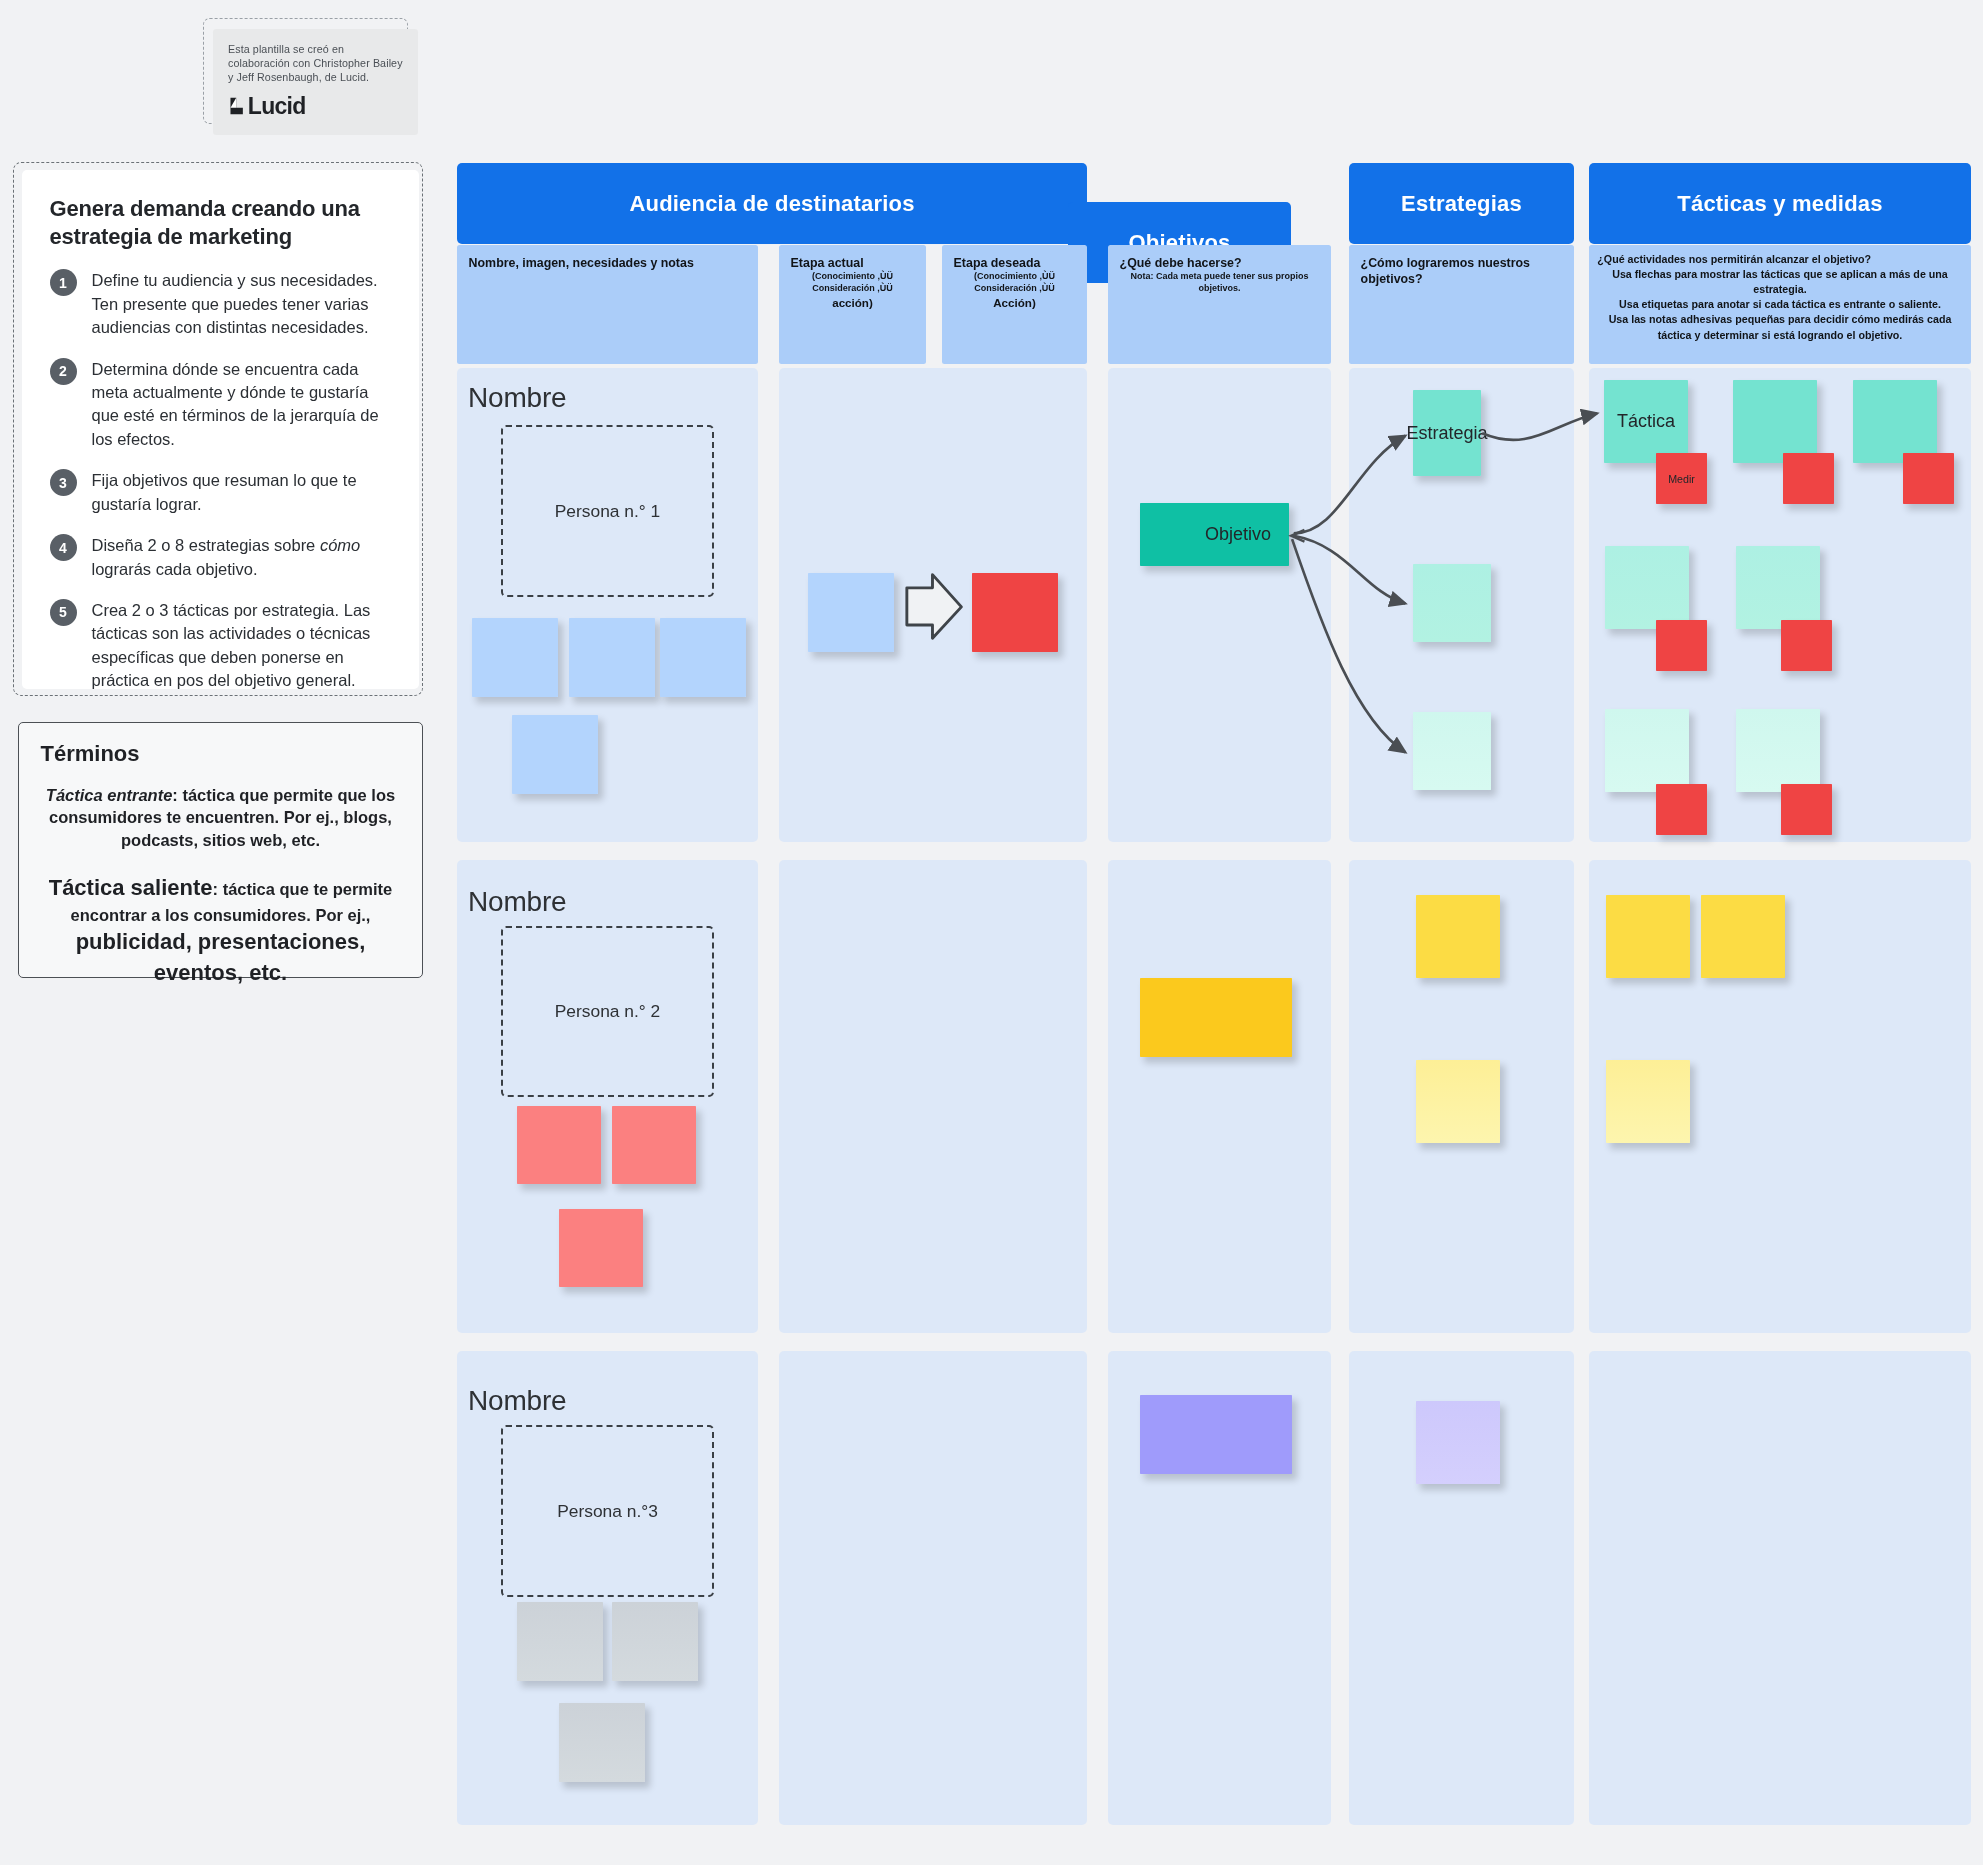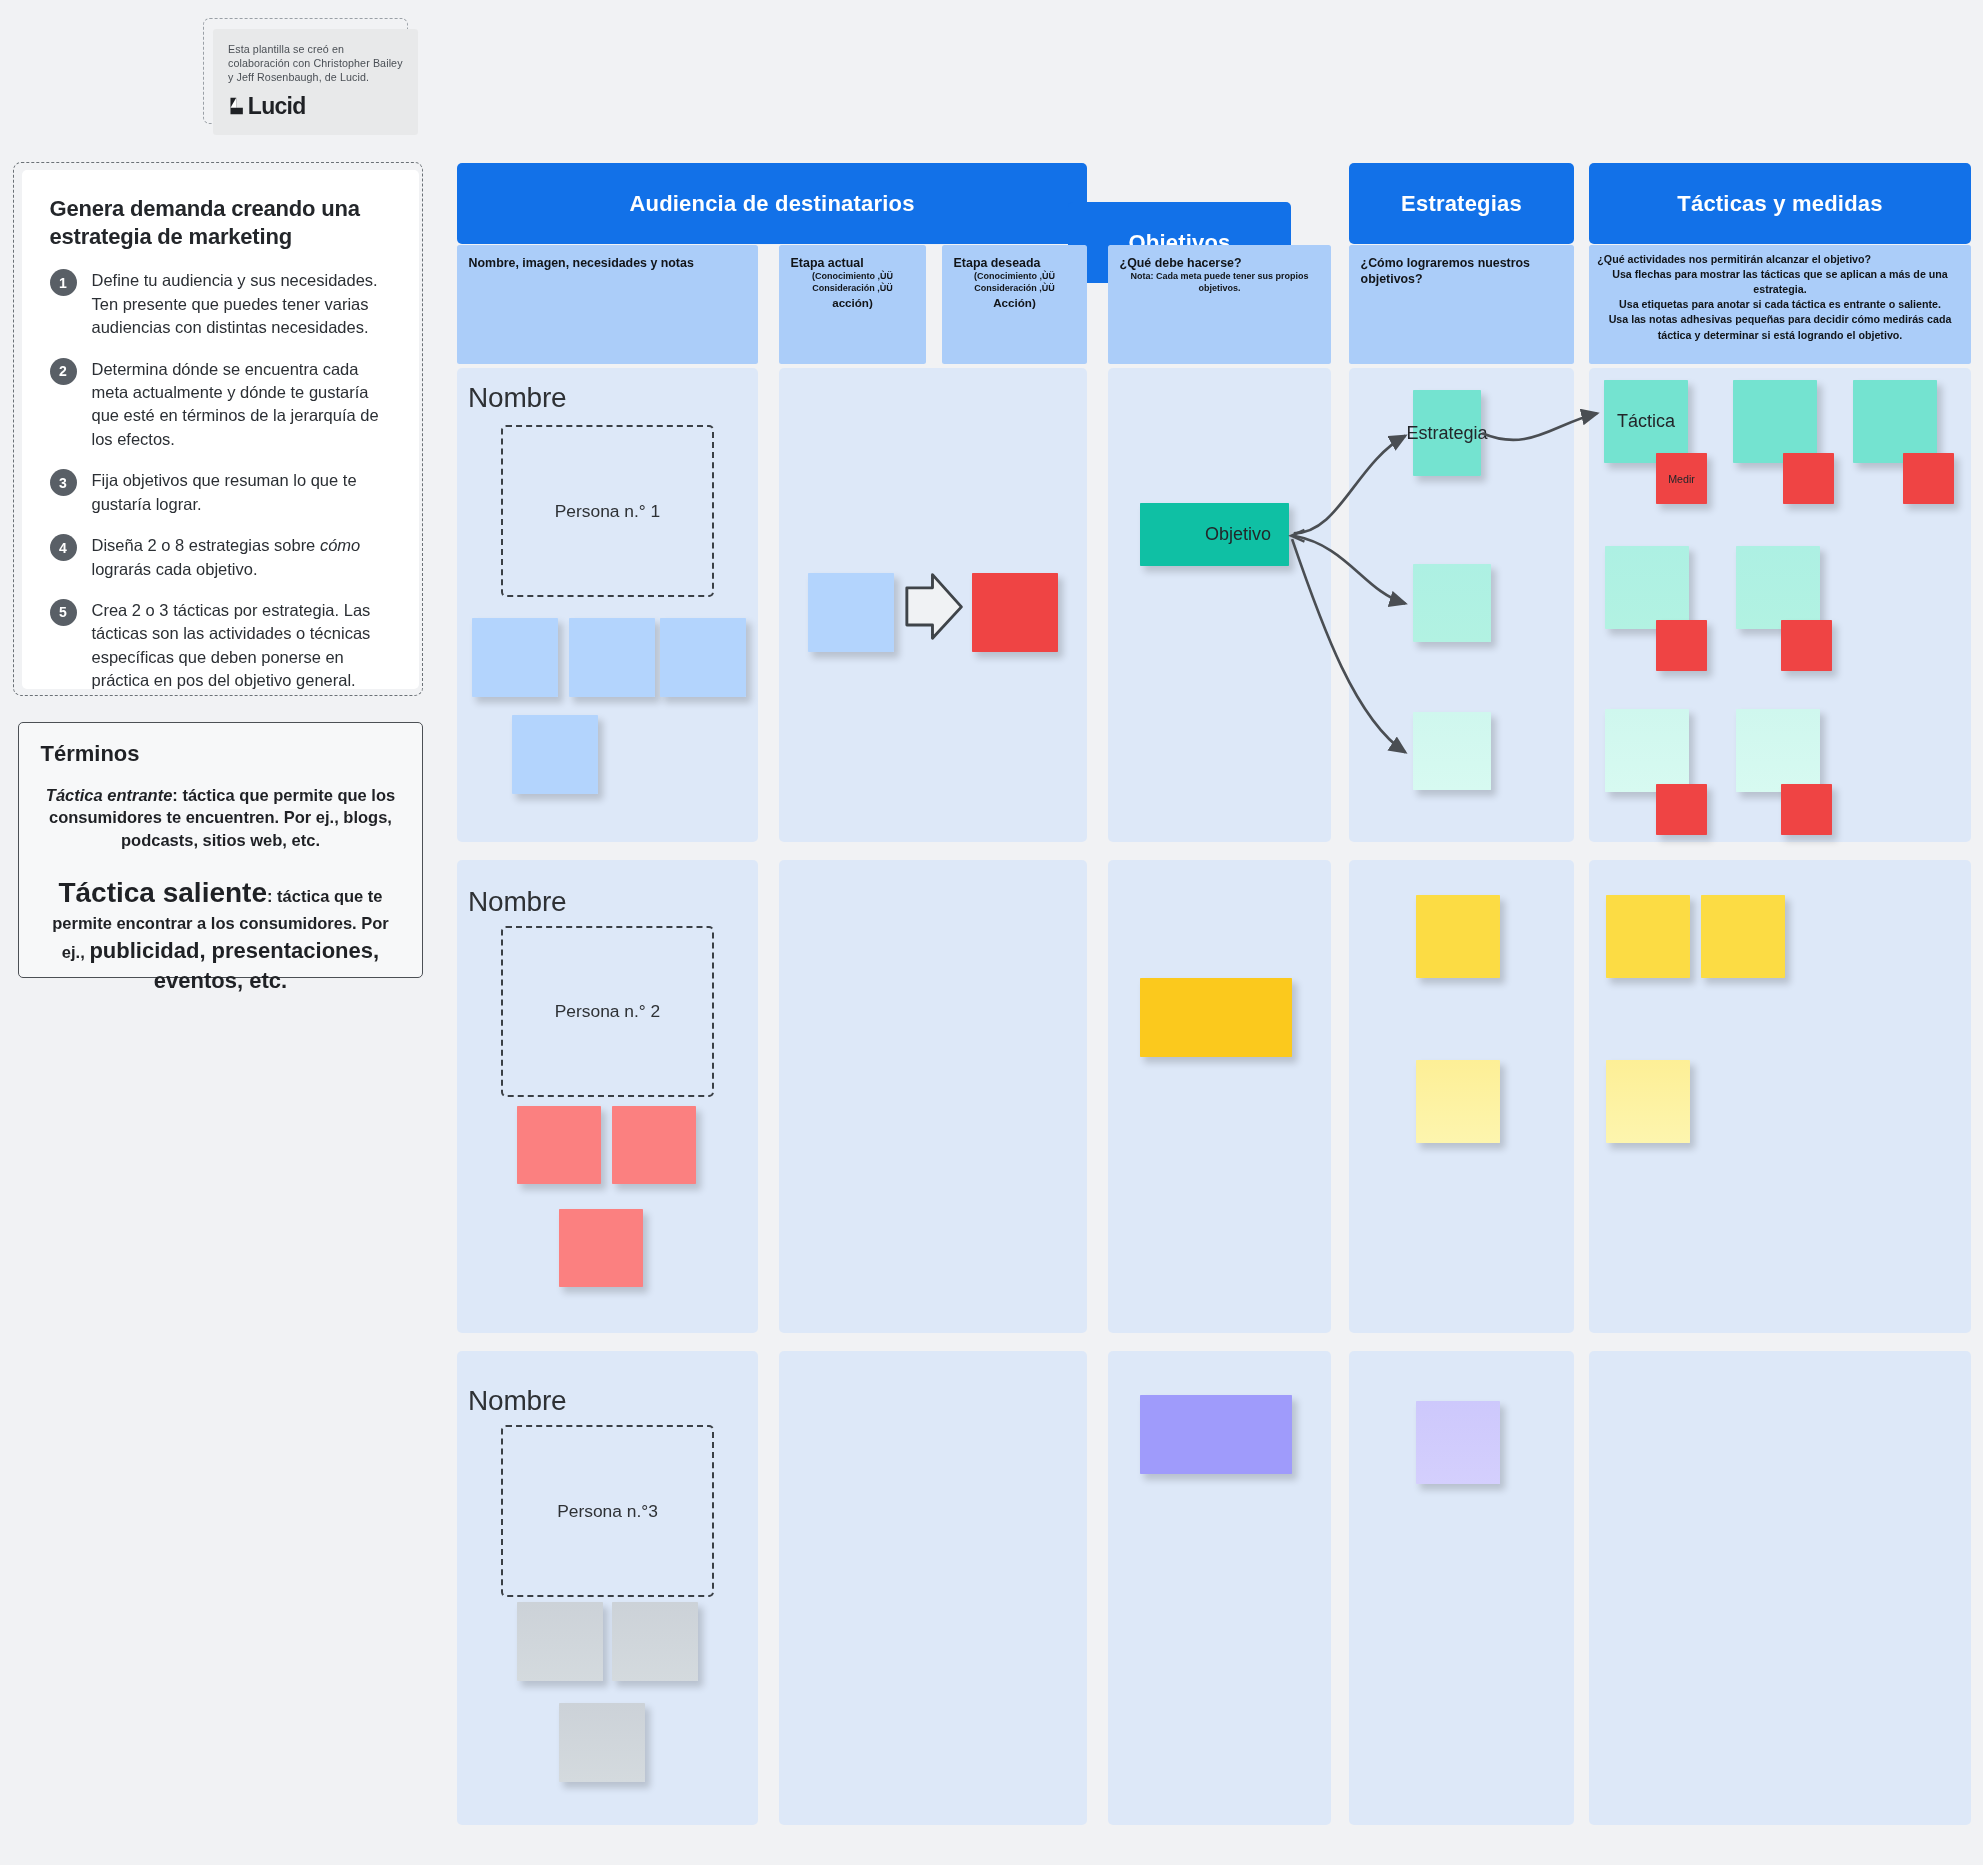--- a/index.html
+++ b/index.html
@@ -53,21 +53,21 @@
   .terms-card {
     position: absolute; left: 18px; top: 722px; width: 405px; height: 256px;
     background: #f7f8f9; border: 1.7px solid #4c5055; border-radius: 5px;
     padding: 18px 21.5px;
   }
   .terms-title { font-size: 22px; font-weight: bold; color: #1f2125; margin-bottom: 16.5px; }
   .terms-p { text-align: center; color: #1f2125; }
   .terms-p1 { font-size: 16.5px; font-weight: bold; line-height: 1.38; }
   .terms-p1 i { font-style: italic; }
   .terms-p2 { font-size: 16.5px; font-weight: bold; line-height: 1.4; margin-top: 21.5px; }
-  .t-big { font-size: 28px; }
+  .t-big { font-size: 22px; }
   .t-xl { font-size: 22px; }
 
   
   .col-head {
     position: absolute; background: #1271e8; border-radius: 5px;
     display: flex; align-items: center; justify-content: center;
   }
   .col-head span { color: #ffffff; font-size: 22px; font-weight: bold; letter-spacing: 0.2px; }
 
   .sub-head {

